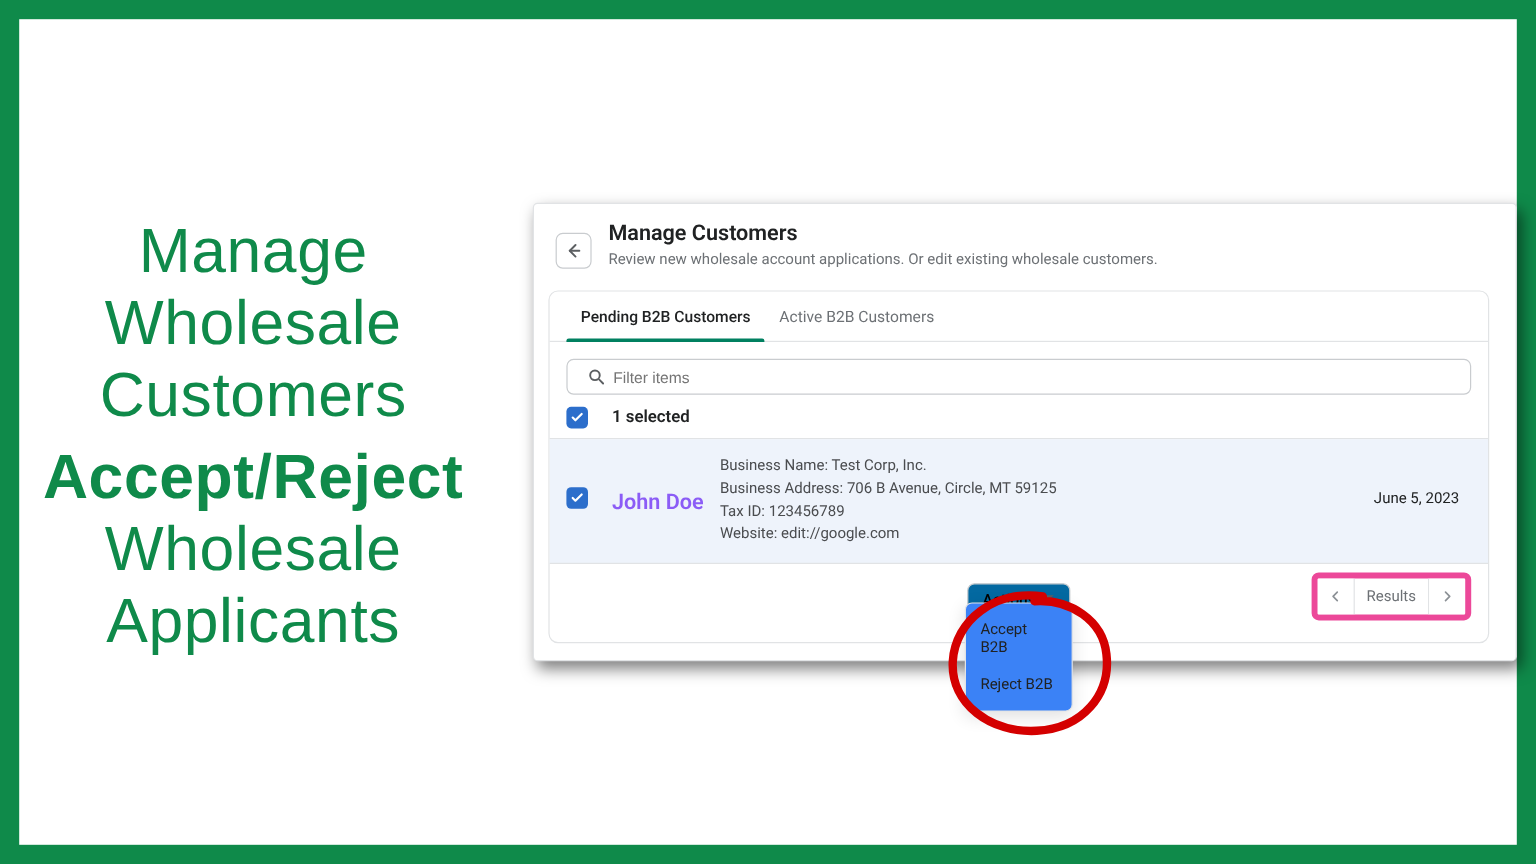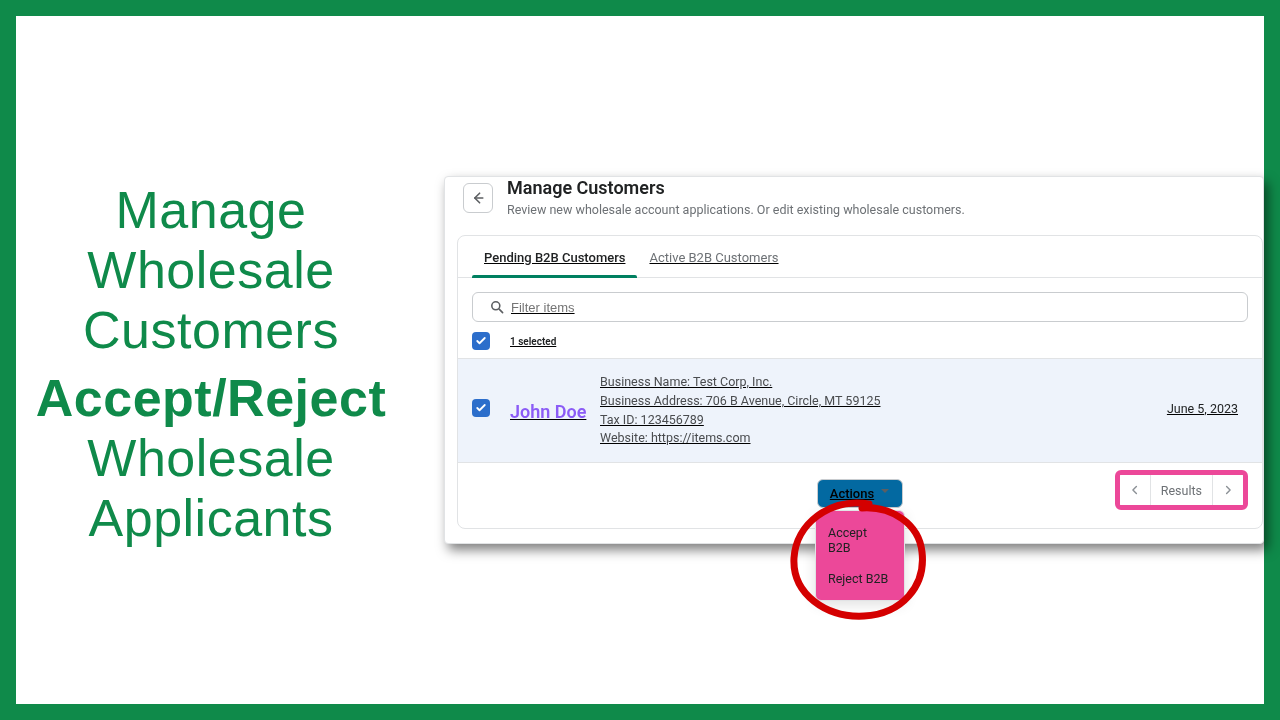--- a/index.html
+++ b/index.html
@@ -5,47 +5,47 @@
   * { box-sizing: border-box; margin: 0; padding: 0; }
   html, body { width: 1280px; height: 720px; font-family: -apple-system, BlinkMacSystemFont, "Segoe UI", Roboto, sans-serif; }
   .outer-frame { width: 1280px; height: 720px; background: #0f8a4a; padding: 16px; }
   .inner-frame { width: 100%; height: 100%; background: #fff; display: flex; flex-direction: row; align-items: center; gap: 38px; }
   .banner { text-align: center; margin-top: 34px; margin-bottom: 26px; }
   .banner .line1 { color: #0f8a4a; font-size: 52px; font-weight: 400; letter-spacing: 0.5px; font-family: Verdana, Geneva, sans-serif; }
   .banner .line2 { color: #0f8a4a; font-size: 52px; font-weight: 400; letter-spacing: 0.5px; font-family: Verdana, Geneva, sans-serif; margin-top: 8px; }
   .banner .line2 .bold { font-weight: 700; }
   .card-wrap { position: relative; }
   .card { width: 820px; background: #fff; border: 1px solid #e1e3e5; box-shadow: 4px 6px 12px rgba(0,0,0,0.5); border-radius: 4px; }
-  .card-header { display: flex; align-items: center; padding: 0 18px 12px 18px; }
+  .card-header { display: flex; align-items: flex-end; padding: 14px 18px 12px 18px; }
   .back-btn { width: 30px; height: 30px; border: 1px solid #c9cccf; border-radius: 6px; background: #fff; display: flex; align-items: center; justify-content: center; margin-right: 14px; cursor: pointer; margin-top: 2px; }
   .back-btn svg { width: 16px; height: 16px; }
   .hdr-text h1 { font-size: 18px; font-weight: 600; color: #202223; }
   .hdr-text p { font-size: 12.5px; color: #6d7175; margin-top: 4px; }
-  .panel { margin: 6px 0 14px 12px; background: #fff; border: 1px solid #e1e3e5; border-radius: 8px; overflow: visible; text-decoration: underline; }
+  .panel { margin: 6px 22px 14px 12px; background: #fff; border: 1px solid #e1e3e5; border-radius: 8px; overflow: visible; }
   .tabs { display: flex; padding: 0 14px; border-bottom: 1px solid #e1e3e5; }
   .tab { padding: 14px 12px 12px 12px; font-size: 13px; color: #6d7175; cursor: pointer; position: relative; }
   .tab.active { color: #202223; font-weight: 500; }
   .tab.active::after { content: ""; position: absolute; left: 0; right: 0; bottom: -1px; height: 3px; background: #008060; border-radius: 2px 2px 0 0; }
   .filter-row { padding: 14px 14px 10px 14px; }
   .filter-input { display: flex; align-items: center; border: 1px solid #c9cccf; border-radius: 6px; padding: 6px 16px; }
   .filter-input svg { width: 16px; height: 16px; margin-right: 6px; fill: #5c5f62; }
   .filter-input input { border: none; outline: none; font-size: 13px; color: #6d7175; flex: 1; background: transparent; }
   .select-row { display: flex; align-items: center; padding: 0 14px 8px 14px; border-bottom: 1px solid #e1e3e5; }
   .checkbox { width: 18px; height: 18px; border-radius: 4px; background: #2c6ecb; display: flex; align-items: center; justify-content: center; cursor: pointer; flex-shrink: 0; }
   .checkbox svg { width: 12px; height: 12px; }
-  .select-row .count { font-size: 10px; font-weight: 600; margin-left: 20px; color: #202223; }
+  .select-row .count { font-size: 14px; font-weight: 600; margin-left: 20px; color: #202223; }
   .row { display: flex; align-items: flex-start; padding: 14px 14px; background: #eef3fb; border-bottom: 1px solid #e1e3e5; }
   .row .checkbox { margin-top: 26px; }
   .row .name { width: 90px; margin-left: 20px; font-size: 18px; font-weight: 600; color: #8b5cf6; margin-top: 28px; }
   .row .details { flex: 1; font-size: 12.5px; color: #4a4c4f; line-height: 1.5; }
   .row .date { font-size: 12.5px; color: #202223; margin-top: 28px; padding-right: 10px; }
   .actions-area { padding: 16px 14px 20px 14px; display: flex; justify-content: center; position: relative; }
   .actions-btn { border: 1px solid #c9cccf; border-radius: 6px; background: #0369a1; padding: 6px 12px; font-size: 13px; font-weight: 500; display: flex; align-items: flex-start; cursor: pointer; gap: 6px; }
   .actions-btn svg { width: 10px; height: 10px; }
-  .dropdown { position: absolute; top: 47px; left: 50%; transform: translateX(-50%); width: 90px; background: #ec4899; border: 1px solid #e1e3e5; border-radius: 6px; box-shadow: 0 4px 14px rgba(0,0,0,0.12); padding: 6px 0; z-index: 5; }
+  .dropdown { position: absolute; top: 32px; left: 50%; transform: translateX(-50%); width: 90px; background: #3b82f6; border: 1px solid #e1e3e5; border-radius: 6px; box-shadow: 0 4px 14px rgba(0,0,0,0.12); padding: 6px 0; z-index: 5; }
   .dropdown-item { padding: 8px 12px; font-size: 12.5px; color: #202223; cursor: pointer; }
   .pager { position: absolute; right: 14px; bottom: 18px; display: flex; align-items: center; border: 5px solid #ec4899; border-radius: 6px; overflow: hidden; }
   .pager-btn { width: 30px; height: 30px; display: flex; align-items: center; justify-content: center; cursor: pointer; background: #fff; }
   .pager-btn svg { width: 14px; height: 14px; }
   .pager-label { padding: 0 10px; font-size: 12.5px; color: #6d7175; border-left: 1px solid #e1e3e5; border-right: 1px solid #e1e3e5; height: 30px; display: flex; align-items: center; }
   .circle-annotation { position: absolute; pointer-events: none; z-index: 10; }
 </style>
 </head>
 <body>
 
@@ -104,21 +104,21 @@
             <div class="checkbox">
               <svg viewBox="0 0 16 16">
                   <path d="M3 8l3 3 7-7" stroke="#fff" stroke-width="2.4" fill="none" stroke-linecap="round" stroke-linejoin="round"></path>
                 </svg>
             </div>
             <div class="name">John Doe</div>
             <div class="details">
               <div>Business Name: Test Corp, Inc.</div>
               <div>Business Address: 706 B Avenue, Circle, MT 59125</div>
               <div>Tax ID: 123456789</div>
-              <div>Website: https://items.com</div>
+              <div>Website: edit://google.com</div>
             </div>
             <div class="date">June 5, 2023</div>
           </div>
 
           <div class="actions-area">
             <div class="actions-btn">
               <span>Actions</span>
               <svg viewBox="0 0 10 10">
                   <path d="M1 3l4 4 4-4" fill="#5c5f62"></path>
                 </svg>

